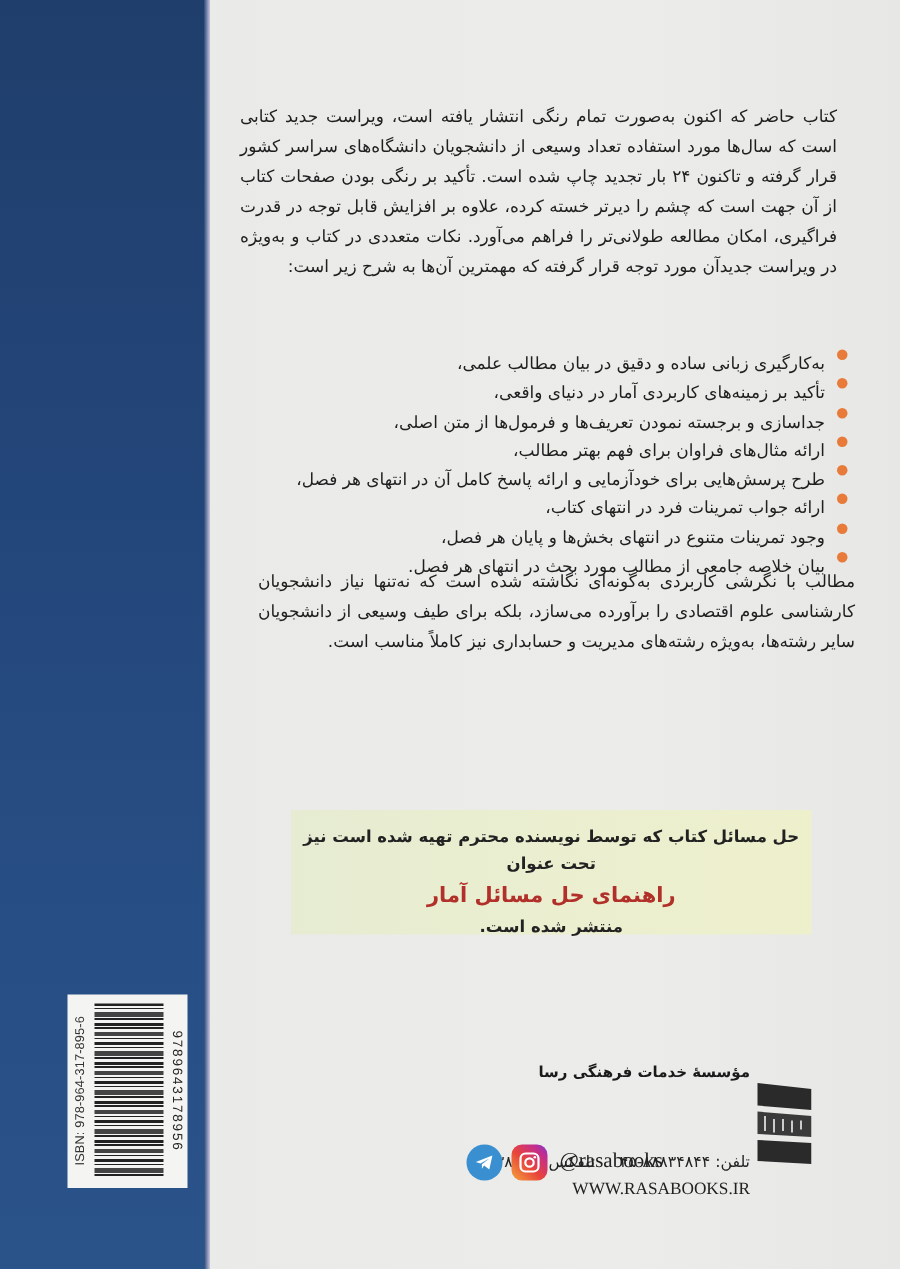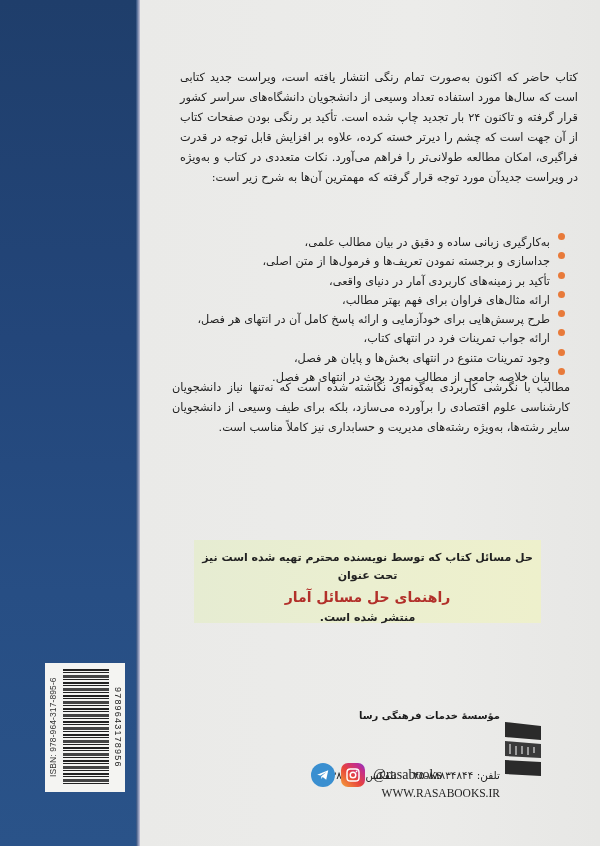--- a/index.html
+++ b/index.html
@@ -57,21 +57,21 @@
       width: 14px; height: 121px;
       writing-mode: vertical-rl;
       font-family: "Liberation Sans", sans-serif;
       font-size: 9px;
       color: #222;
       text-align: center;
       letter-spacing: 1.2px;
     }
 
     .body-text {
-      position: absolute; left: 180px; top: 68px;
+      position: absolute; left: 160px; top: 68px;
       width: 398px;
       direction: rtl;
       text-align: justify;
       font-size: 11.3px;
       line-height: 20px;
       color: #1f1f1f;
     }
     .bullets {
       position: absolute; left: 195px; top: 233px;
       width: 370px;
@@ -180,25 +180,25 @@
 
 <p class="body-text">کتاب حاضر که اکنون به‌صورت تمام رنگی انتشار یافته است، ویراست جدید کتابی است که سال‌ها مورد استفاده تعداد وسیعی از دانشجویان دانشگاه‌های سراسر کشور قرار گرفته و تاکنون ۲۴ بار تجدید چاپ شده است. تأکید بر رنگی بودن صفحات کتاب از آن جهت است که چشم را دیرتر خسته کرده، علاوه بر افزایش قابل توجه در قدرت فراگیری، امکان مطالعه طولانی‌تر را فراهم می‌آورد. نکات متعددی در کتاب و به‌ویژه در ویراست جدیدآن مورد توجه قرار گرفته که مهمترین آن‌ها به شرح زیر است:</p>
 
 <ul class="bullets">
   <li>
       <span class="bullet-dot"></span>
       <span>به‌کارگیری زبانی ساده و دقیق در بیان مطالب علمی،</span>
     </li>
   <li>
       <span class="bullet-dot"></span>
+      <span>تأکید بر زمینه‌های کاربردی آمار در دنیای واقعی،</span>
+    </li>
+  <li>
+      <span class="bullet-dot"></span>
       <span>جداسازی و برجسته نمودن تعریف‌ها و فرمول‌ها از متن اصلی،</span>
-    </li>
-  <li>
-      <span class="bullet-dot"></span>
-      <span>تأکید بر زمینه‌های کاربردی آمار در دنیای واقعی،</span>
     </li>
   <li>
       <span class="bullet-dot"></span>
       <span>ارائه مثال‌های فراوان برای فهم بهتر مطالب،</span>
     </li>
   <li>
       <span class="bullet-dot"></span>
       <span>طرح پرسش‌هایی برای خودآزمایی و ارائه پاسخ کامل آن در انتهای هر فصل،</span>
     </li>
   <li>

